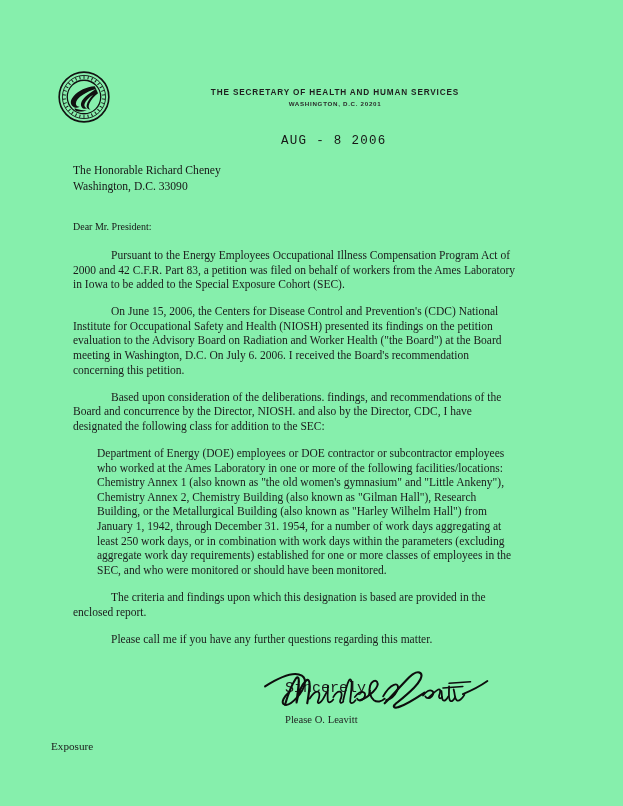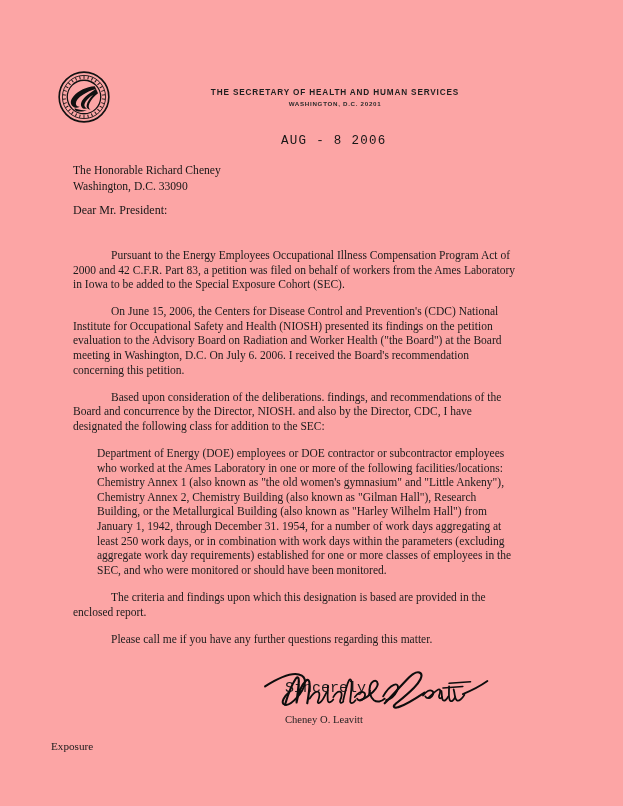--- a/index.html
+++ b/index.html
@@ -12,21 +12,21 @@
     height: 806px;
     position: relative;
     font-family: "Liberation Serif", "DejaVu Serif", serif;
     color: #1a1a1a;
     overflow: hidden;
   }
 
   .page {
     position: absolute;
     inset: 0;
-    background: #fca5a5;
+    background: #86efac;
   }
 
   
   .seal {
     position: absolute;
     left: 55px;
     top: 70px;
     width: 58px;
     height: 54px;
   }
@@ -76,22 +76,22 @@
     top: 163px;
     font-size: 11.6px;
     line-height: 16px;
     color: #171717;
   }
   .addressee div { white-space: nowrap; }
 
   .salutation {
     position: absolute;
     left: 73px;
-    top: 203px;
-    font-size: 12px;
+    top: 221px;
+    font-size: 10px;
     color: #171717;
     white-space: nowrap;
   }
 
   
   .body-block {
     position: absolute;
     left: 73px;
     top: 248px;
     width: 448px;
@@ -266,17 +266,17 @@
         <path d="M244 34 C244 42 243 49 245 52 C247 55 250 52 252 48" stroke-width="2.3"></path>
         <path d="M250 38 C252 45 251 50 254 52 C257 54 261 50 264 45" stroke-width="2.3"></path>
 
         <path d="M236 36 L262 34" stroke-width="2"></path>
         <path d="M244 30 L272 28" stroke-width="2"></path>
         <path d="M262 44 C272 40 284 34 294 27" stroke-width="2.4"></path>
       </g>
     </svg>
   </div>
 
-  <div class="signer-name">Cheney O. Leavitt</div>
+  <div class="signer-name">Please O. Leavitt</div>
 
   <div class="enclosure">Exposure</div>
 
 </div>
 
 </body></html>

